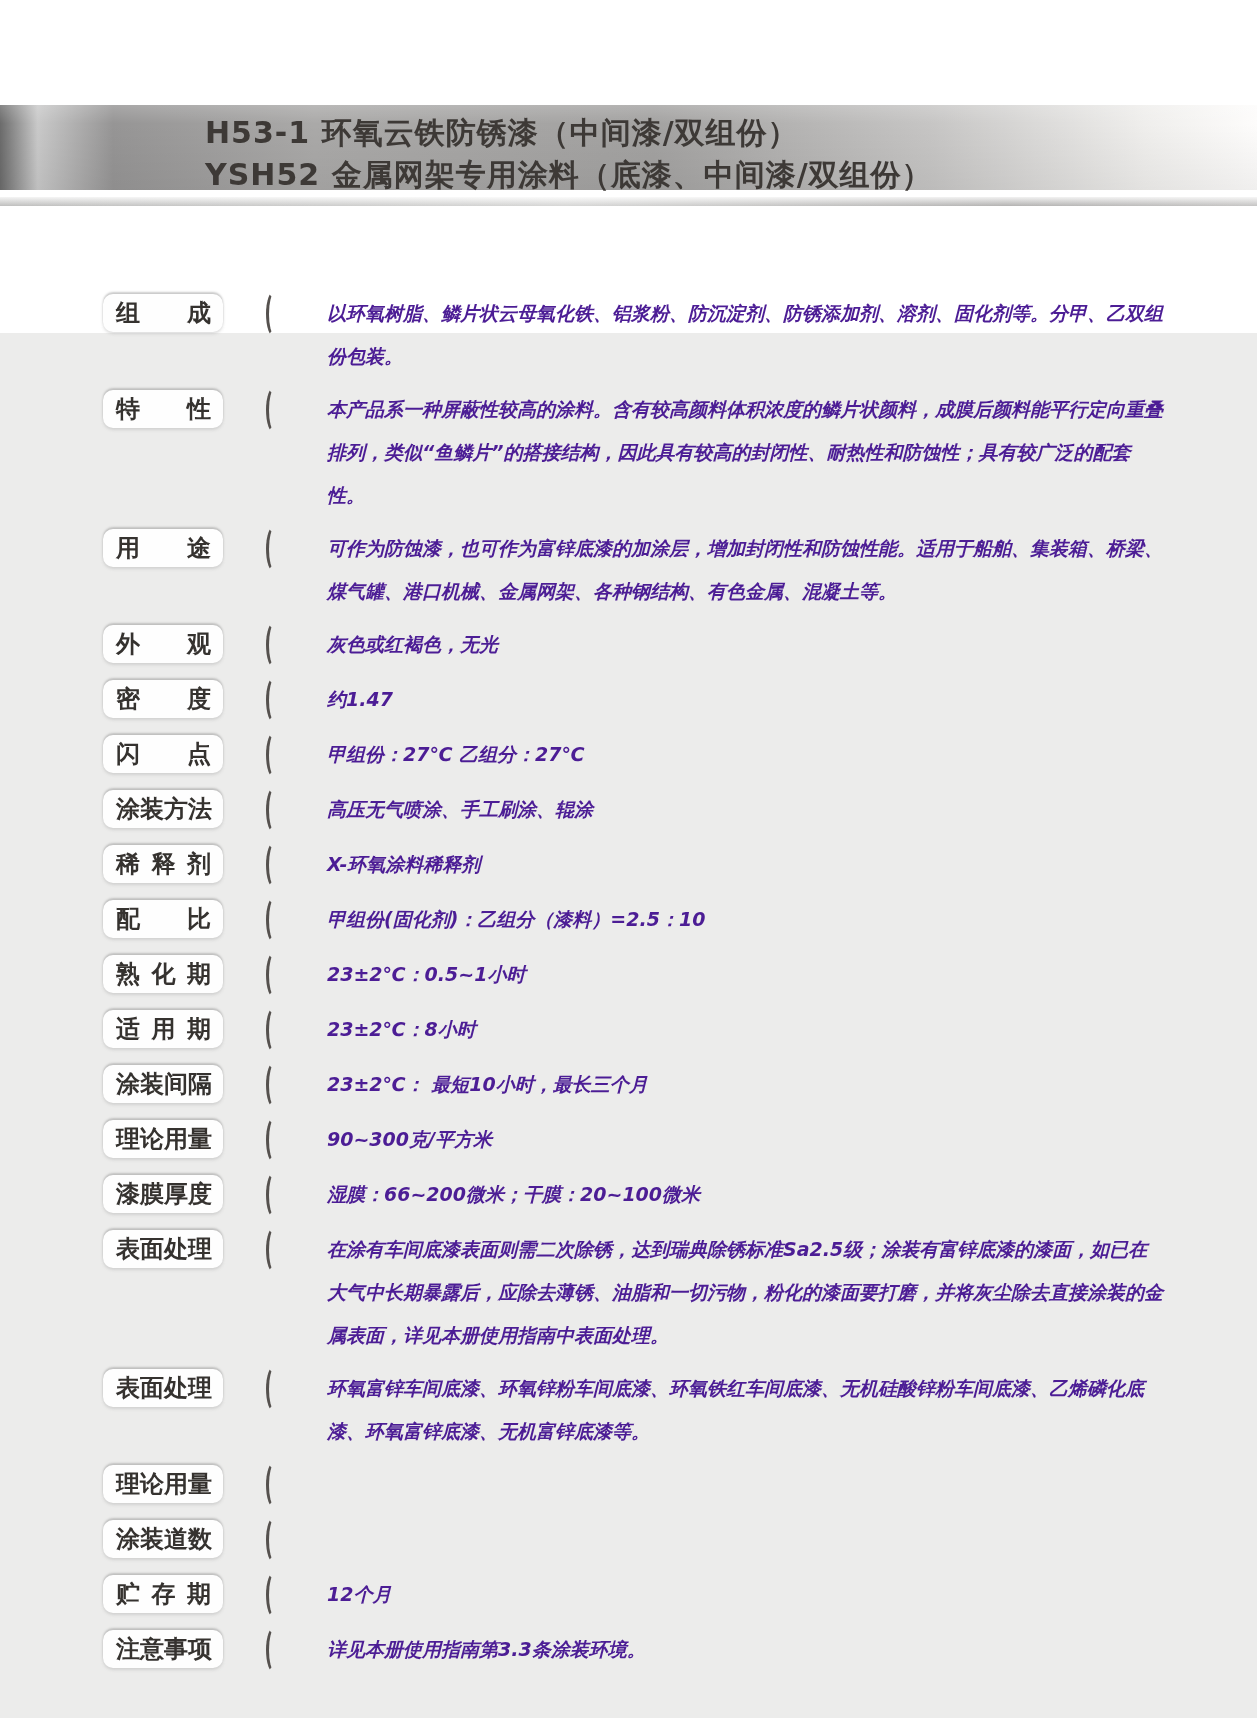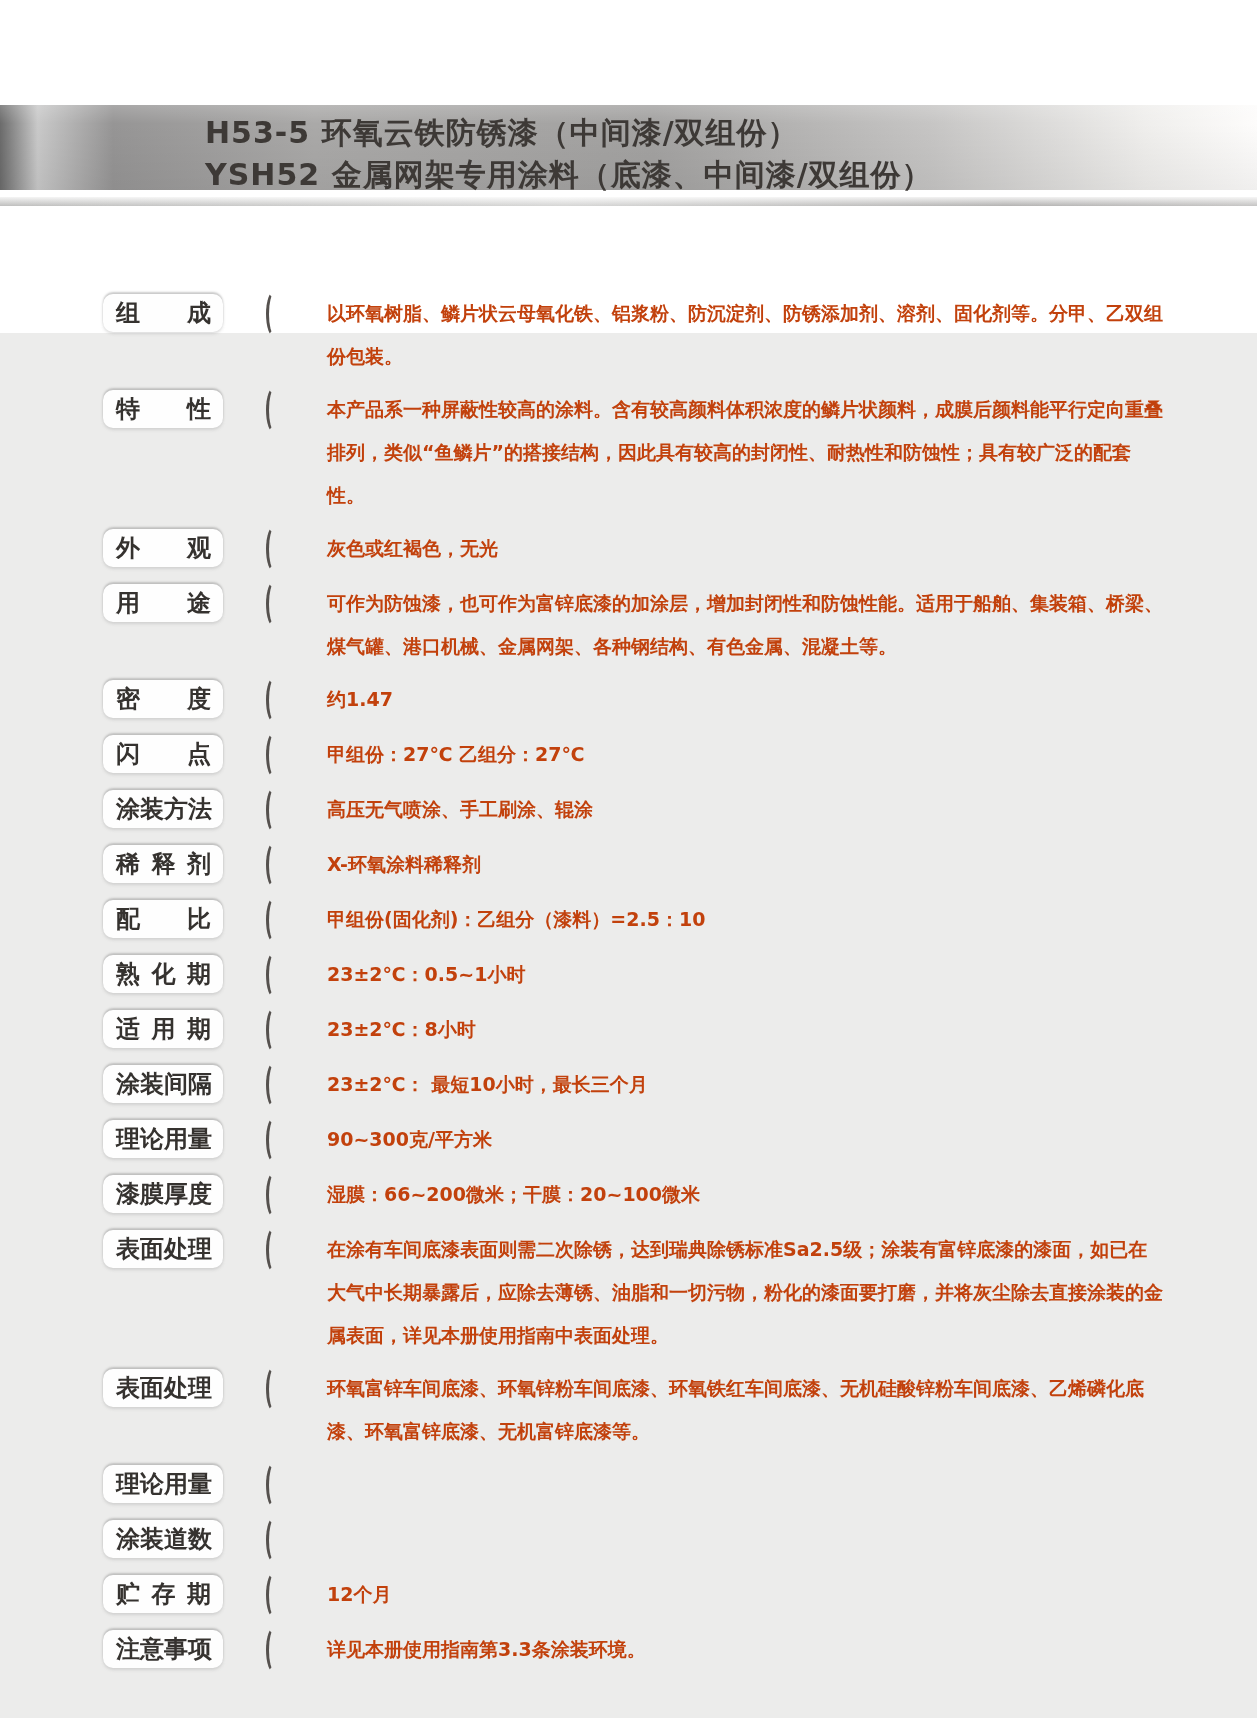--- a/index.html
+++ b/index.html
@@ -42,29 +42,29 @@
     font-size:24px;font-weight:bold;color:#35322f;
     text-align:justify;text-align-last:justify;white-space:nowrap;overflow:hidden;
   }
   .left-bracket{
     flex:0 0 16px;width:16px;height:46px;margin:-1px 0 0 7px;
     border:3px solid transparent;border-left:3px solid #55514e;
     border-radius:50%;box-sizing:border-box;
   }
   .spec-value{
     margin-left:9px;max-width:895px;
-    font-size:19px;font-weight:bold;color:#c2410c;line-height:43px;
+    font-size:19px;font-weight:bold;color:#4c1d95;line-height:43px;font-style:italic;
   }
 </style>
 </head>
 <body>
 
 <div class="header-band">
   <div class="titles">
-    <div class="title-line">H53-5 环氧云铁防锈漆（中间漆/双组份）</div>
+    <div class="title-line">H53-1 环氧云铁防锈漆（中间漆/双组份）</div>
     <div class="title-line">YSH52 金属网架专用涂料（底漆、中间漆/双组份）</div>
   </div>
 </div>
 <div class="header-underline"></div>
 
 <div class="content-backdrop"></div>
 
 <div class="content">
 
   <div class="spec-row">
@@ -73,29 +73,29 @@
     <div class="spec-value">以环氧树脂、鳞片状云母氧化铁、铝浆粉、防沉淀剂、防锈添加剂、溶剂、固化剂等。分甲、乙双组份包装。</div>
   </div>
 
   <div class="spec-row">
     <div class="spec-label">特 性</div>
     <div class="left-bracket"></div>
     <div class="spec-value">本产品系一种屏蔽性较高的涂料。含有较高颜料体积浓度的鳞片状颜料，成膜后颜料能平行定向重叠排列，类似“鱼鳞片”的搭接结构，因此具有较高的封闭性、耐热性和防蚀性；具有较广泛的配套性。</div>
   </div>
 
   <div class="spec-row">
+    <div class="spec-label">用 途</div>
+    <div class="left-bracket"></div>
+    <div class="spec-value">可作为防蚀漆，也可作为富锌底漆的加涂层，增加封闭性和防蚀性能。适用于船舶、集装箱、桥梁、煤气罐、港口机械、金属网架、各种钢结构、有色金属、混凝土等。</div>
+  </div>
+
+  <div class="spec-row">
     <div class="spec-label">外 观</div>
     <div class="left-bracket"></div>
     <div class="spec-value">灰色或红褐色，无光</div>
-  </div>
-
-  <div class="spec-row">
-    <div class="spec-label">用 途</div>
-    <div class="left-bracket"></div>
-    <div class="spec-value">可作为防蚀漆，也可作为富锌底漆的加涂层，增加封闭性和防蚀性能。适用于船舶、集装箱、桥梁、煤气罐、港口机械、金属网架、各种钢结构、有色金属、混凝土等。</div>
   </div>
 
   <div class="spec-row">
     <div class="spec-label">密 度</div>
     <div class="left-bracket"></div>
     <div class="spec-value">约1.47</div>
   </div>
 
   <div class="spec-row">
     <div class="spec-label">闪 点</div>

